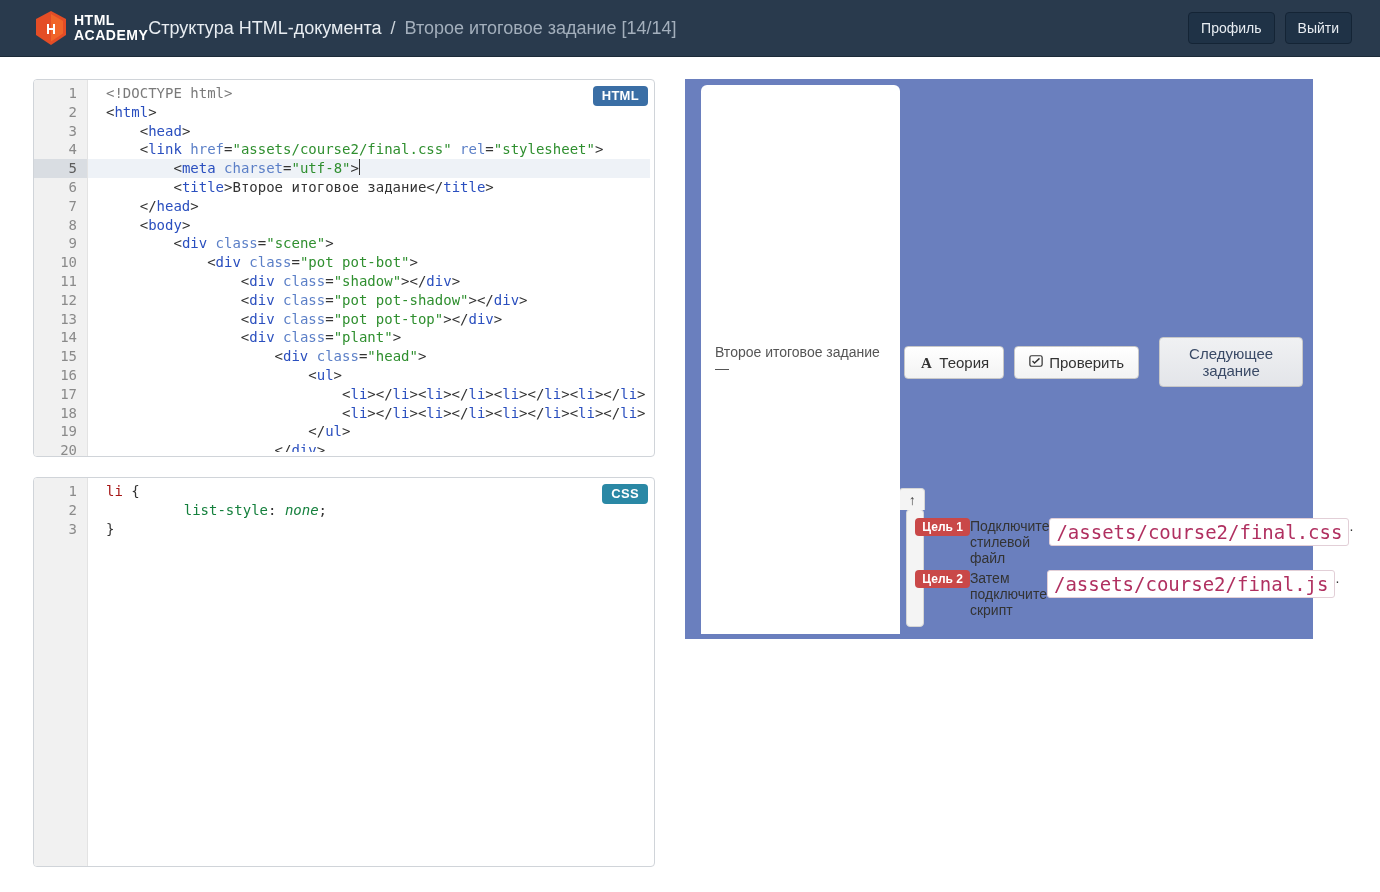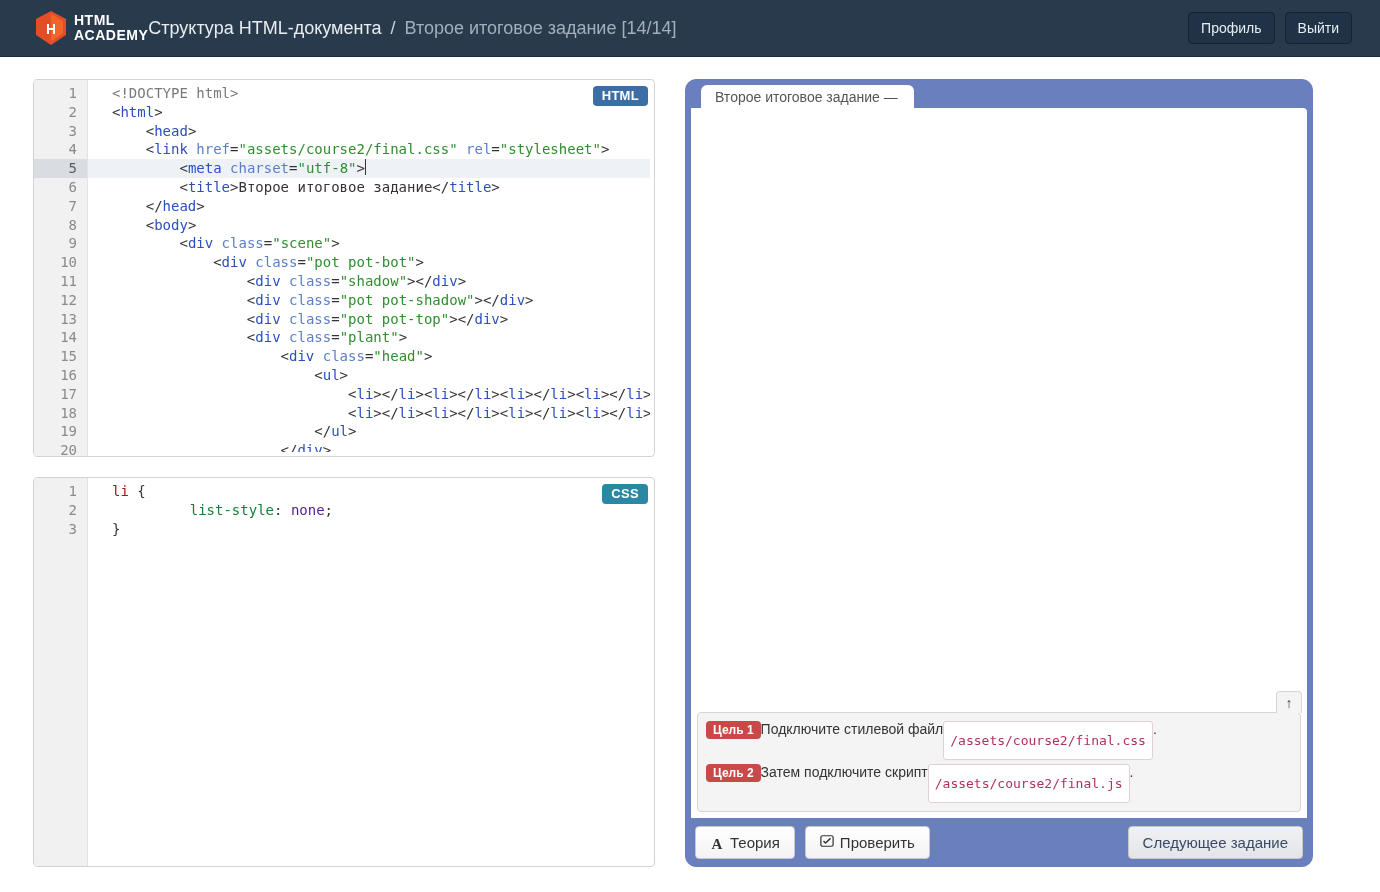--- a/index.html
+++ b/index.html
@@ -123,48 +123,48 @@
   right: 4px;
   top: 4px;
   bottom: 4px;
   font-family: "Menlo", "Consolas", monospace;
   font-size: 14px;
   line-height: 18.8px;
   white-space: pre;
   overflow: hidden;
   color: #333;
 }
-.code .row { height: 18.8px; padding-left: 24px; }
+.code .row { height: 18.8px; padding-left: 18px; }
 .code .row.active { background: #eef2f7; }
 .pun { color: #333; }
 .tag { color: #2a4fbf; }
 .attr { color: #5b7fc7; }
 .str { color: #2f8f2f; }
 .decl { color: #7a7a7a; }
 .sel { color: #a61717; }
 .prop { color: #15803d; margin-left: 44px; }
-.val { color: #4c1d95; }
+.val { color: #15803d; font-style: italic; }
 .cursor {
   display: inline-block;
   width: 0;
   border-left: 1.5px solid #333;
   height: 16px;
   vertical-align: -2px;
 }
 
 
 .preview-wrap {
   width: 628px;
   background: #6a7fbe;
   border: 1px solid #6a7fbe;
-  border-radius: 11px;
+  border-radius: 0;
   padding: 5px;
   display: flex;
-  flex-direction: column;
-  height: 788px;
+  flex-direction: row;
+  height: 560px;
   position: relative;
 }
 .preview-tab {
   display: inline-flex;
   align-items: center;
   background: #fff;
   color: #555;
   font-size: 14px;
   padding: 4px 16px 4px 14px;
   border-radius: 6px 6px 0 0;
@@ -201,22 +201,22 @@
   padding: 2px 7px;
   border-radius: 4px;
   white-space: nowrap;
 }
 .goal-path {
   font-family: "Menlo","Consolas",monospace;
   color: #b03060;
   background: #fff;
   border: 1px solid #e2cfd7;
   border-radius: 3px;
-  padding: 11px 6px;
-  font-size: 13px;
+  padding: 2px 6px;
+  font-size: 19px;
 }
 .goal-period { color: #333; }
 .goals .ctrl-up {
   position: absolute;
   top: -22px;
   right: -2px;
   width: 26px;
   height: 22px;
   background: #f4f4f4;
   border: 1px solid #d6d6d6;

